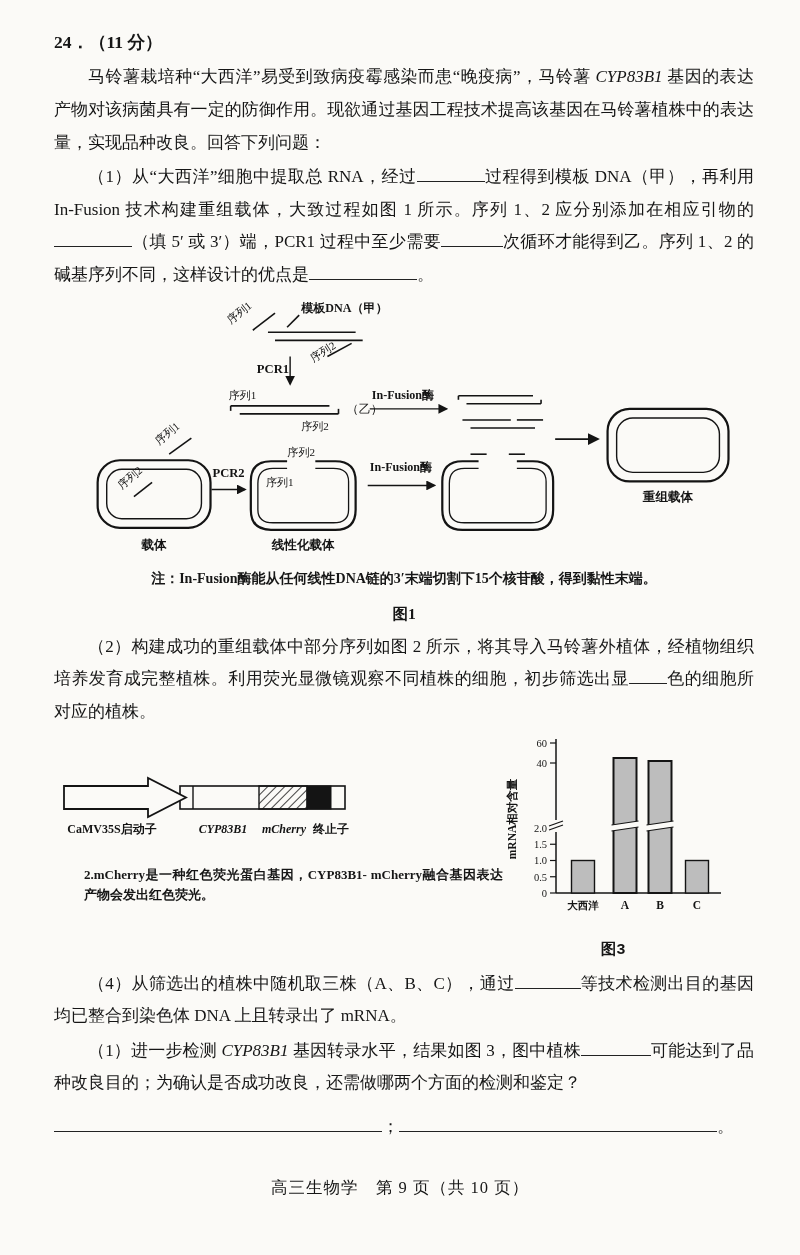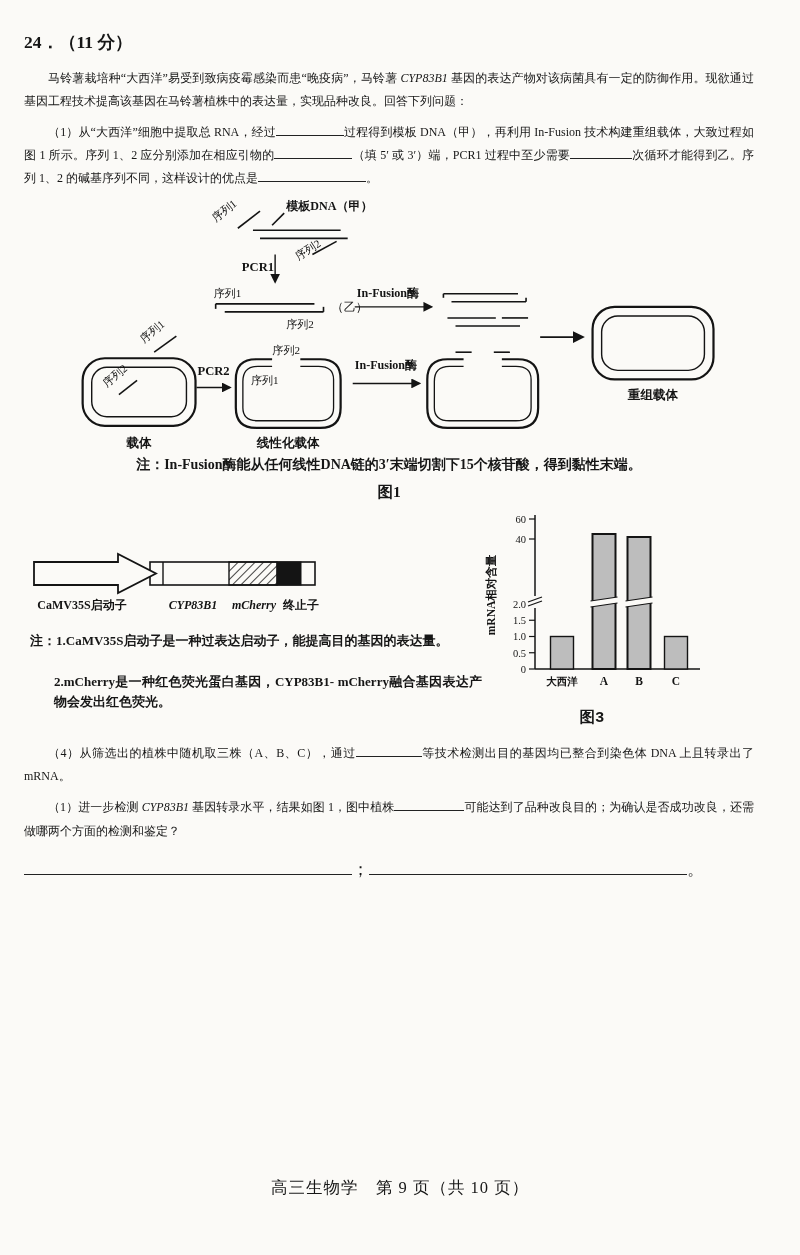--- a/index.html
+++ b/index.html
@@ -2,30 +2,30 @@
 <html><head>
 <meta charset="utf-8">
 <style>
   html,body{margin:0;padding:0;}
   body{
     width:800px;height:1255px;position:relative;
     background:#fbfaf7;color:#161616;
     font-family:"Liberation Serif","DejaVu Serif",serif;
     overflow:hidden;
   }
-  .content{padding:26px 46px 0 24px;}
+  .content{padding:26px 46px 0 54px;}
   .qno{font-size:17.5px;line-height:1.9;font-weight:bold;}
-  p.para{margin:8px 0 0 0;text-indent:2em;text-align:justify;font-size:12px;line-height:1.92;}
+  p.para{margin:2px 0 0 0;text-indent:2em;text-align:justify;font-size:17px;line-height:1.92;}
   .blank{display:inline-block;border-bottom:1.3px solid #222;height:1.0em;vertical-align:baseline;}
   .it{font-style:italic;}
   .fig1-wrap{width:690px;margin:6px auto 0 auto;}
   svg{font-family:inherit;display:block;}
   svg text{fill:#141414;}
-  .fig1-note{text-align:center;font-weight:bold;font-size:14px;margin-top:0;}
-  .fig-caption{text-align:center;font-weight:bold;font-size:15.5px;margin:8px 0 6px 0;}
+  .fig1-note{text-align:center;font-weight:bold;font-size:14px;margin-top:12px;}
+  .fig-caption{text-align:center;font-weight:bold;font-size:15.5px;margin:16px 0 6px 0;}
   .figrow{display:flex;margin-top:4px;}
   .col-left{width:452px;padding-left:6px;}
   .col-right{width:256px;padding-top:0;}
   .fig2-svg{margin-top:40px;}
   .fig2-notes{font-weight:bold;font-size:13px;line-height:1.55;margin-top:10px;text-align:justify;}
   .fig2-notes .note2{padding-left:24px;margin-top:20px;}
   .answer-line{margin-top:14px;font-size:17px;}
   .footer{position:absolute;left:0;bottom:56px;width:100%;text-align:center;font-size:16.5px;letter-spacing:1px;}
 </style>
 </head>
@@ -121,20 +121,21 @@
         <path d="M452 169 H466 Q481 169 481 182 V210 Q481 223 466 223 H400 Q385 223 385 210 V184 Q385 169 400 169 H414" stroke-width="1.3"></path>
         <line x1="406" y1="155" x2="422" y2="155" stroke-width="1.6"></line>
         <line x1="444" y1="155" x2="460" y2="155" stroke-width="1.6"></line>
       </g>
     </svg>
 
     <div class="fig1-note">注：In-Fusion酶能从任何线性DNA链的3′末端切割下15个核苷酸，得到黏性末端。</div>
     <div class="fig-caption">图1</div>
   </div>
 
+  <p class="para"><span>（2）构建成功的重组载体中部分序列如图 2 所示，将其导入马铃薯外植体，经植物组织培养发育成完整植株。利用荧光显微镜观察不同植株的细胞，初步筛选出显</span><span class="blank" style="width: 38px;"></span><span>色的细胞所对应的植株。</span></p>
 
   <div class="figrow">
     <div class="col-left">
       <svg class="fig2-svg" width="302" height="72" viewBox="0 0 302 72">
         <defs>
           <pattern id="hatch" width="6" height="6" patternTransform="rotate(45)" patternUnits="userSpaceOnUse">
             <line x1="0" y1="0" x2="0" y2="6" stroke="#141414" stroke-width="1.6"></line>
           </pattern>
         </defs>
 
@@ -146,21 +147,20 @@
         <rect x="199" y="13" width="48" height="23" fill="url(#hatch)" stroke="#141414" stroke-width="1.4"></rect>
 
         <rect x="247" y="13" width="24" height="23" fill="#141414" stroke="#141414"></rect>
 
         <text x="52" y="60" text-anchor="middle" font-size="12" font-weight="bold">CaMV35S启动子</text>
         <text x="163" y="60" text-anchor="middle" font-size="12" font-weight="bold" font-style="italic">CYP83B1</text>
         <text x="224" y="60" text-anchor="middle" font-size="12" font-weight="bold" font-style="italic">mCherry</text>
         <text x="271" y="60" text-anchor="middle" font-size="12" font-weight="bold">终止子</text>
       </svg>
       <div class="fig2-notes">
-        <div class="note1">注：1.CaMV35S启动子是一种过表达启动子，能提高目的基因的表达量。</div>
         <div class="note2">2.mCherry是一种红色荧光蛋白基因，CYP83B1- mCherry融合基因表达产物会发出红色荧光。</div>
       </div>
     </div>
 
     <div class="col-right">
       <svg id="chart3" width="250" height="190" viewBox="0 0 250 190">
         <line x1="53" y1="6" x2="53" y2="160" stroke="#141414" stroke-width="1.5"></line>
         <line x1="53" y1="160" x2="218" y2="160" stroke="#141414" stroke-width="1.5"></line>
         <text transform="rotate(-90 13 86)" x="13" y="86" text-anchor="middle" font-size="11.5" font-weight="bold">mRNA相对含量</text>
         <g id="chart-dyn">
@@ -195,19 +195,19 @@
             <rect x="46" y="87" width="14" height="12" fill="#fbfaf7"></rect>
             <line x1="46" y1="97" x2="60" y2="92" stroke="#141414" stroke-width="1.3"></line>
             <line x1="46" y1="93" x2="60" y2="88" stroke="#141414" stroke-width="1.3"></line>
           </g>
       </svg>
       <div class="fig-caption" style="width:220px;font-family:Liberation Mono, monospace;">图3</div>
     </div>
   </div>
 
   <p class="para"><span>（4）从筛选出的植株中随机取三株（A、B、C），通过</span><span class="blank" style="width: 66px;"></span><span>等技术检测出目的基因均已整合到染色体 DNA 上且转录出了 mRNA。</span></p>
-  <p class="para"><span>（1）进一步检测 </span><span class="it">CYP83B1</span><span> 基因转录水平，结果如图 1，图中植株</span><span class="blank" style="width: 70px;"></span><span>可能达到了品种改良目的；为确认是否成功改良，还需做哪两个方面的检测和鉴定？</span></p>
+  <p class="para"><span>（1）进一步检测 </span><span class="it">CYP83B1</span><span> 基因转录水平，结果如图 3，图中植株</span><span class="blank" style="width: 70px;"></span><span>可能达到了品种改良目的；为确认是否成功改良，还需做哪两个方面的检测和鉴定？</span></p>
 
   <div class="answer-line"><span class="blank" style="width: 328px;"></span><span>；</span><span class="blank" style="width: 318px;"></span><span>。</span></div>
 
 </div>
 
 <div class="footer">高三生物学　第 9 页（共 10 页）</div>
 
 </body></html>

